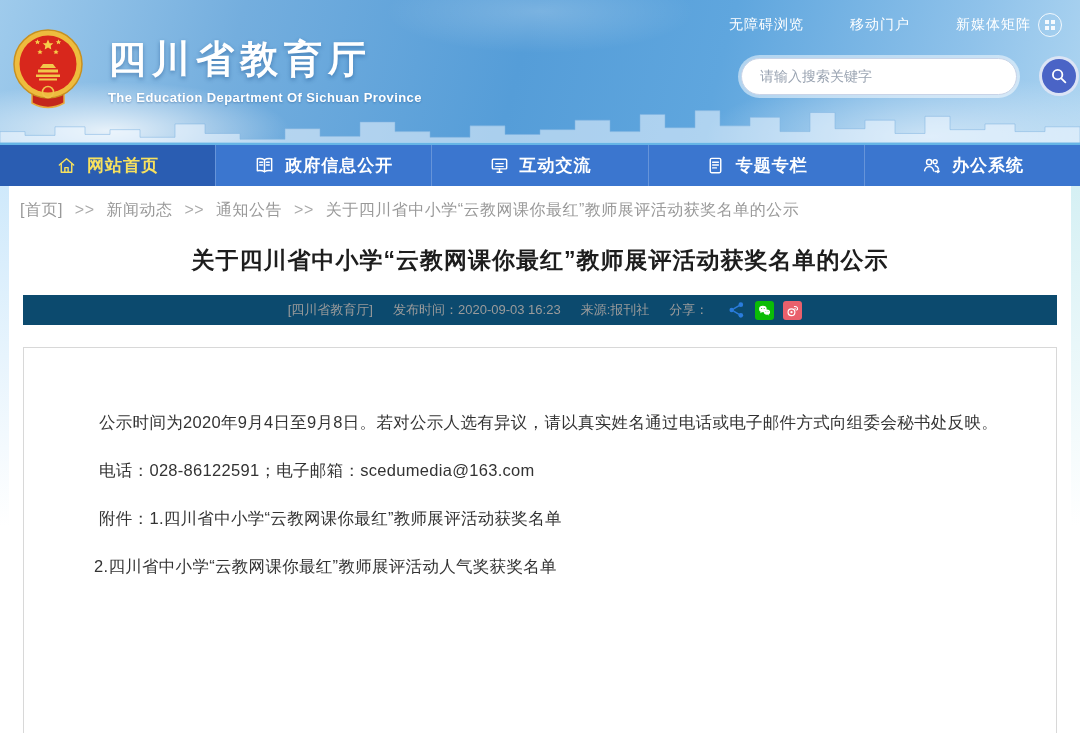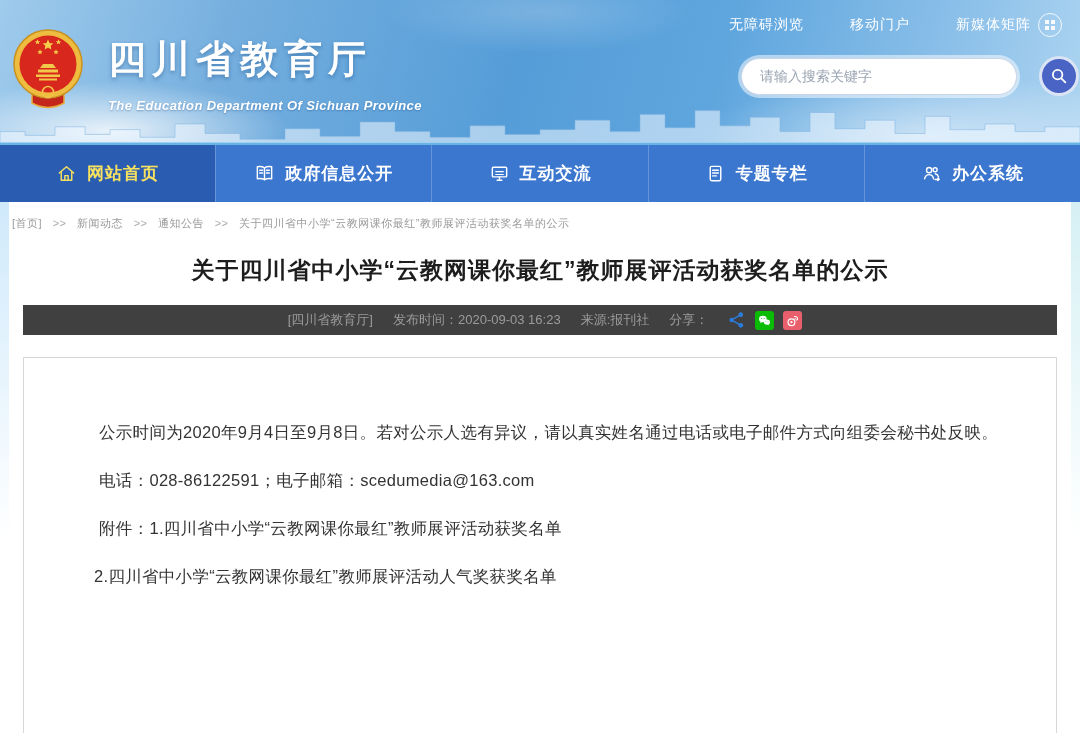--- a/index.html
+++ b/index.html
@@ -22,58 +22,58 @@
 
   .topbar { position:absolute; top:13px; right:18px; display:flex; align-items:center; z-index:3; }
   .topbar a { color:#fff; text-decoration:none; font-size:14px; margin-left:46px; letter-spacing:1px; }
   .matrix-icon { width:24px; height:24px; border:1.5px solid rgba(255,255,255,.85); border-radius:50%;
     margin-left:7px; display:inline-flex; align-items:center; justify-content:center; cursor:pointer; }
 
   .brand { position:absolute; left:12px; top:28px; display:flex; align-items:flex-start; z-index:2;gap:8px; }
   .brand-text { margin-left:16px; color:#fff; }
   .brand-title { font-size:38px; font-weight:bold; margin:6px 0 0; letter-spacing:6px;
     text-shadow:0 2px 4px rgba(20,70,130,.45); }
-  .brand-sub { font-size:13px; font-weight:bold; margin-top:13px; letter-spacing:.4px;
-    text-shadow:0 1px 2px rgba(20,70,130,.4);font-style:italic; }
+  .brand-sub { font-size:13px; font-weight:bold; margin-top:5px; letter-spacing:.4px;
+    text-shadow:0 1px 2px rgba(20,70,130,.4); }
 
   .search { position:absolute; right:1px; top:56px; display:flex; align-items:center; z-index:3; }
   .search input { width:276px; height:37px; border-radius:19px; border:1px solid #c9d4e8;
     padding:0 18px; font-size:14px; color:#333; outline:none;
     box-shadow:0 0 0 3px rgba(255,255,255,.5); background:#fff;
     font-family:"Liberation Sans", sans-serif; }
   .search input::placeholder { color:#9aa4b2; }
   .search-btn { width:40px; height:40px; border-radius:50%; background:#4a64c6;
     border:3px solid rgba(235,242,250,.9); margin-left:22px;
     display:flex; align-items:center; justify-content:center; cursor:pointer; }
 
   
-  .nav { height:57px; display:flex; background:#3b76cf; }
+  .nav { height:41px; display:flex; background:#3b76cf; }
   .nav-item { flex:1; display:flex; align-items:center; justify-content:center; gap:10px;
     color:#ffffff; font-size:17px; font-weight:bold; text-decoration:none; cursor:pointer;
     border-left:1px solid rgba(255,255,255,.22); letter-spacing:1px; }
   .nav-item:first-child { border-left:none; }
   .nav-item.active { background:#2a5db2; color:#f7e15e; }
   .nav-ic { display:inline-flex; }
   .nav-ic svg { stroke:currentColor; fill:none; stroke-width:1.5; stroke-linecap:round; stroke-linejoin:round; }
 
   
   .page-body { position:relative; background:#fff; }
   .edge { position:absolute; top:0; width:9px; height:340px; pointer-events:none; }
   .edge-left  { left:0;  background:linear-gradient(180deg,#cfe9fb,rgba(255,255,255,0)); }
   .edge-right { right:0; background:linear-gradient(180deg,#d5f0f4,rgba(255,255,255,0)); }
 
-  .breadcrumb { padding:14px 12px 8px; font-size:11px; color:#999; letter-spacing:.5px; }
+  .breadcrumb { padding:14px 20px 8px; font-size:16px; color:#999; letter-spacing:.5px; }
   .crumb-seg { color:#999; cursor:pointer; }
   .crumb-sep { margin:0 7px; color:#aaa; }
   .crumb-current { cursor:default; }
 
   .article-title { text-align:center; font-size:23px; font-weight:bold; color:#1d1d1d;
     margin:16px 40px 0; letter-spacing:1px; }
 
-  .meta-bar { margin:19px 23px 0; height:30px; background:#404040;
+  .meta-bar { margin:19px 23px 0; height:30px; background:#0c4a6e;
     display:flex; align-items:center; justify-content:center; font-size:13px; color:#9b9b9b; }
   .meta-bar .m { margin:0 10px; }
   .share-ic { width:19px; height:19px; border-radius:3px; margin-left:9px;
     display:inline-flex; align-items:center; justify-content:center; cursor:pointer; }
   .share-nodes { background:transparent; }
   .share-wechat { background:#0abc06; }
   .share-weibo { background:#e9606c; }
 
   .content-box { margin:22px 23px 0; border:1px solid #d8d8d8;
     padding:57px 42px 46px; min-height:620px; }

